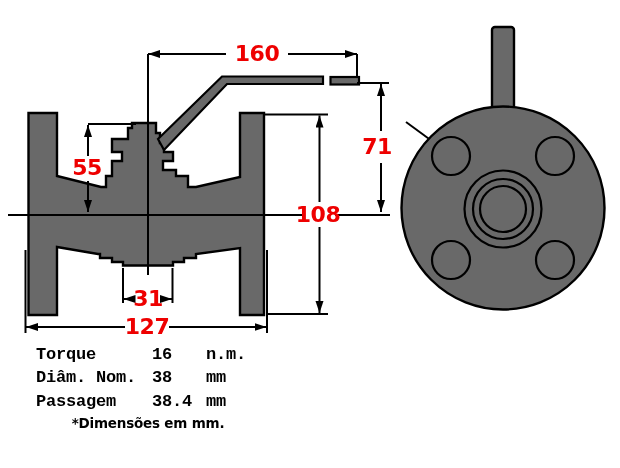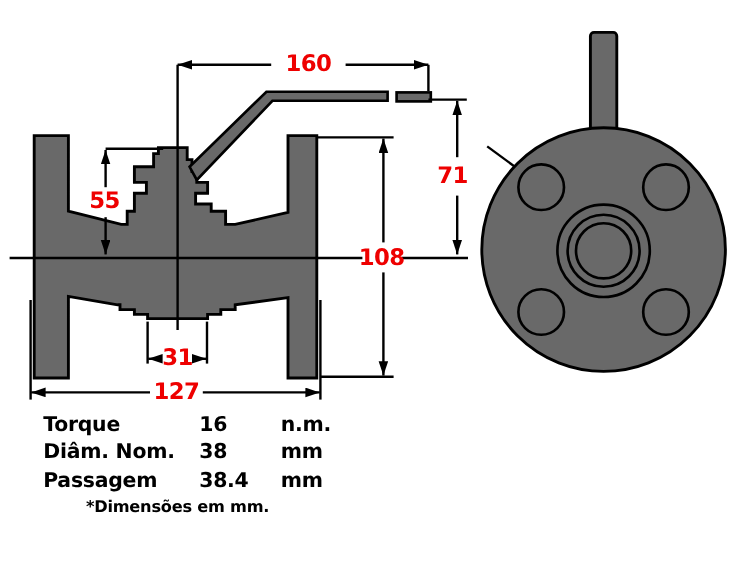--- a/index.html
+++ b/index.html
@@ -4,32 +4,32 @@
 <style>
   html,body{margin:0;padding:0;background:#fff;}
   .stage{
     position:relative;width:620px;height:468px;background:#ffffff;
     font-family:"DejaVu Sans",sans-serif;overflow:hidden;
   }
   .stage svg{position:absolute;left:0;top:0;}
   
   .dim{
     position:absolute;transform:translate(-50%,-50%);
-    color:#ee0000;font-weight:bold;font-size:19px;letter-spacing:-0.5px;
+    color:#ee0000;font-weight:bold;font-size:22px;letter-spacing:-0.5px;
     white-space:nowrap;line-height:1;
   }
   .dim.small{font-size:18px;}
   
   .spec{
     position:absolute;left:36px;top:343px;width:224px;color:#000;
     font-weight:bold;font-size:17px;letter-spacing:-0.2px;
   }
   .spec .row{
-    display:grid;grid-template-columns:108px 46px auto;column-gap:22px;
-    line-height:23.4px;white-space:nowrap;
+    display:grid;grid-template-columns:108px 46px auto;column-gap:8px;
+    line-height:23.4px;white-space:nowrap;font-family:Liberation Mono, monospace;
   }
   .spec .val{text-align:left;}
   .spec .foot{
     margin-top:2px;text-align:center;font-size:13.5px;letter-spacing:-0.2px;
   }
 </style>
 </head>
 <body>
 
 <div class="stage">

